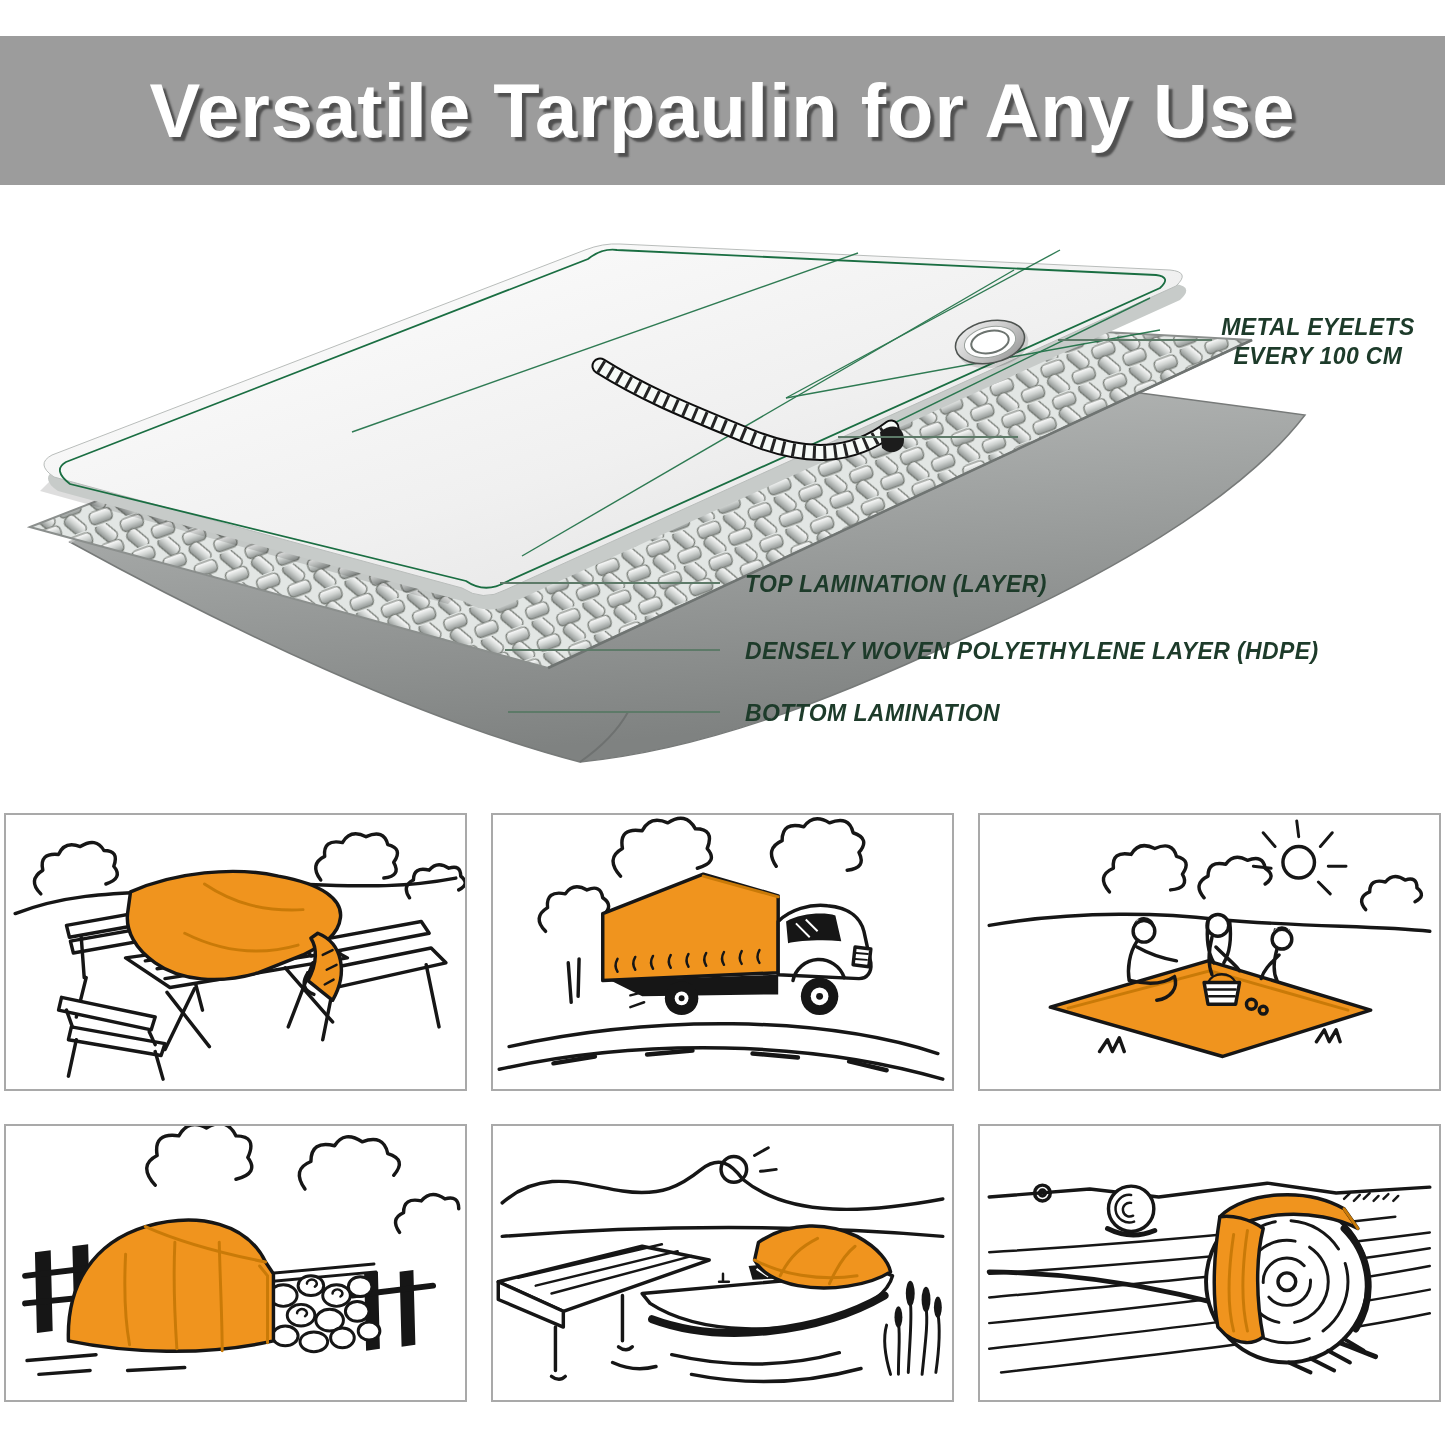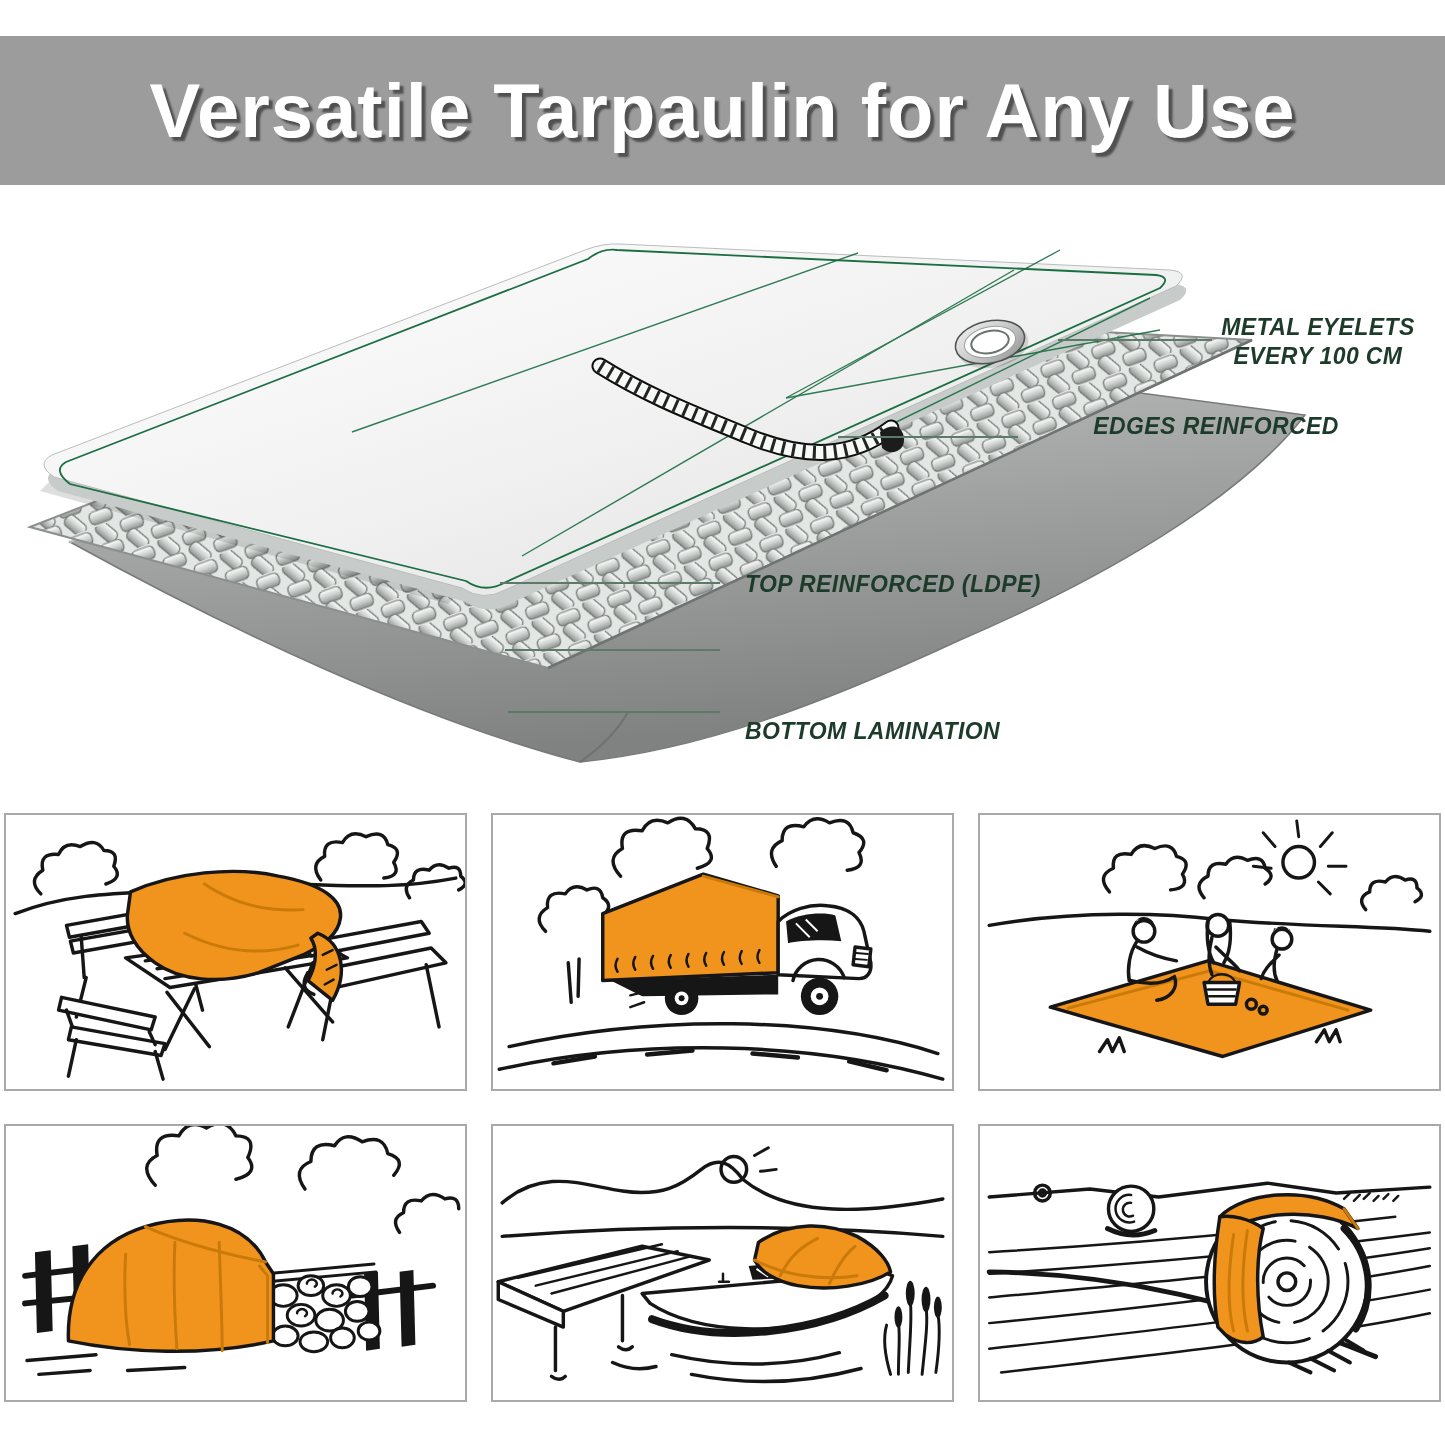--- a/index.html
+++ b/index.html
@@ -135,24 +135,24 @@
       <path d="M505,450 L720,450"></path>
       <path d="M508,512 L720,512"></path>
     </g>
   </svg>
 
   <div class="callout center" style="left:1178px;top:113px;width:280px;">
     <div>METAL EYELETS</div>
     <div>EVERY 100 CM</div>
   </div>
   <div class="callout center" style="left:1016px;top:212px;width:400px;">
-    <div>EDGES REINFORCED</div>
   </div>
-  <div class="callout" style="left:745px;top:370px;">TOP REINFORCED (LDPE)</div>
-  <div class="callout" style="left:745px;top:517px;text-align:right;">BOTTOM LAMINATION</div>
+  <div class="callout" style="left:745px;top:370px;">TOP LAMINATION (LAYER)</div>
+  <div class="callout" style="left:745px;top:437px;">DENSELY WOVEN POLYETHYLENE LAYER (HDPE)</div>
+  <div class="callout" style="left:745px;top:499px;text-align:right;">BOTTOM LAMINATION</div>
 </div>
 
 <div class="panel" style="left:4px;top:813px;">
   <svg viewBox="0 0 463 278">
     <path class="sk" d="M8,100 C80,72 150,82 205,74 C300,62 360,82 455,64"></path>
     <path class="sk" d="M34,80 q-14,-14 2,-24 q-4,-18 16,-16 q6,-14 22,-8 q16,-10 24,4 q16,0 10,16 q10,12 -8,18"></path>
     <path class="sk" d="M318,66 q-12,-16 4,-24 q-2,-18 18,-14 q8,-14 24,-6 q18,-8 22,8 q16,4 6,18 q8,14 -10,16"></path>
     <path class="sk" d="M408,84 q-8,-12 4,-18 q0,-14 16,-10 q8,-10 20,-2 q12,-4 12,8 q10,8 -2,14"></path>
 
     <path class="skf" d="M60,112 L195,88 L198,100 L63,124 Z"></path>

